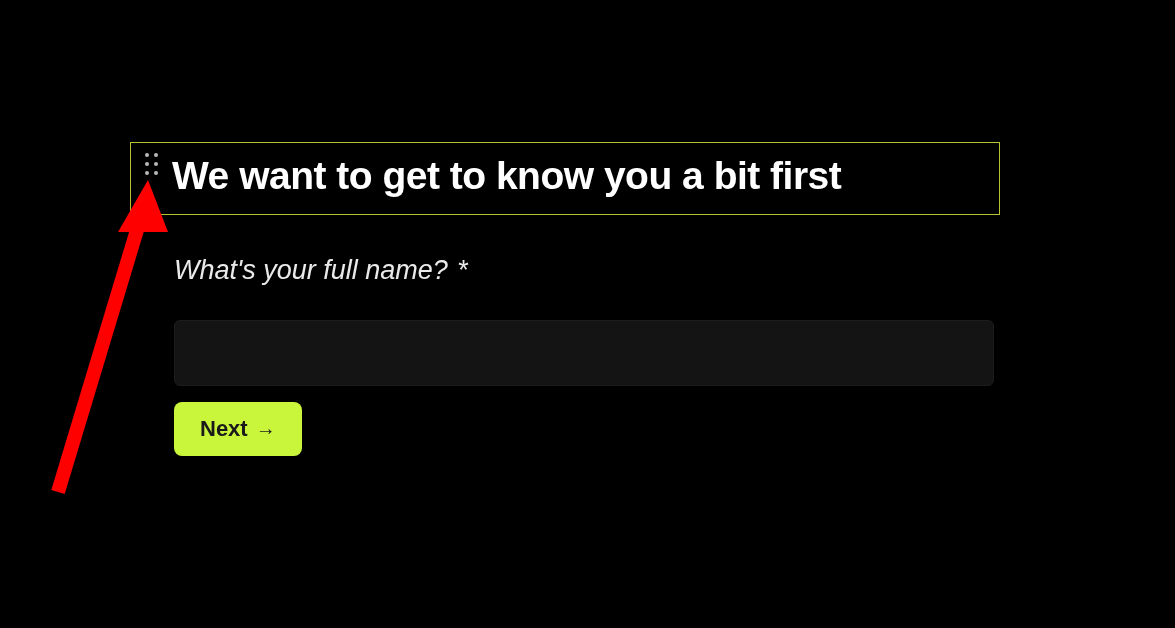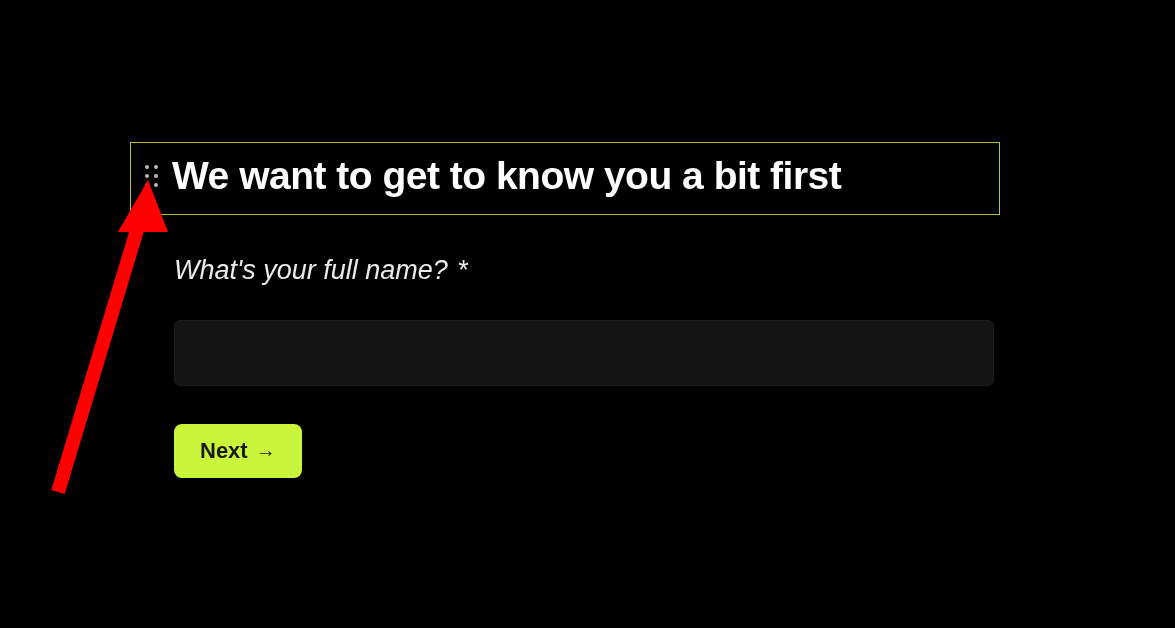--- a/index.html
+++ b/index.html
@@ -18,21 +18,21 @@
     .form-container {
       position: absolute;
       left: 130px;
       top: 142px;
       width: 870px;
     }
     .heading-block {
       border: 1px solid #b8c22e;
       padding: 10px 14px 14px 14px;
       display: flex;
-      align-items: center;
+      align-items: flex-start;
       gap: 14px;
     }
     .drag-handle {
       display: inline-flex;
       flex-direction: column;
       gap: 5px;
       flex-shrink: 0;
     }
     .drag-handle-row {
       display: flex;
@@ -73,21 +73,21 @@
       height: 66px;
       background: #141414;
       border: 1px solid #1d1d1d;
       border-radius: 6px;
       color: #fff;
       font-size: 20px;
       padding: 0 18px;
       outline: none;
     }
     .next-button {
-      margin-top: 38px;
+      margin-top: 16px;
       background: #c9f53a;
       color: #1a1a1a;
       border: none;
       border-radius: 8px;
       padding: 14px 26px;
       font-size: 22px;
       font-weight: 600;
       cursor: pointer;
       display: inline-flex;
       align-items: center;

